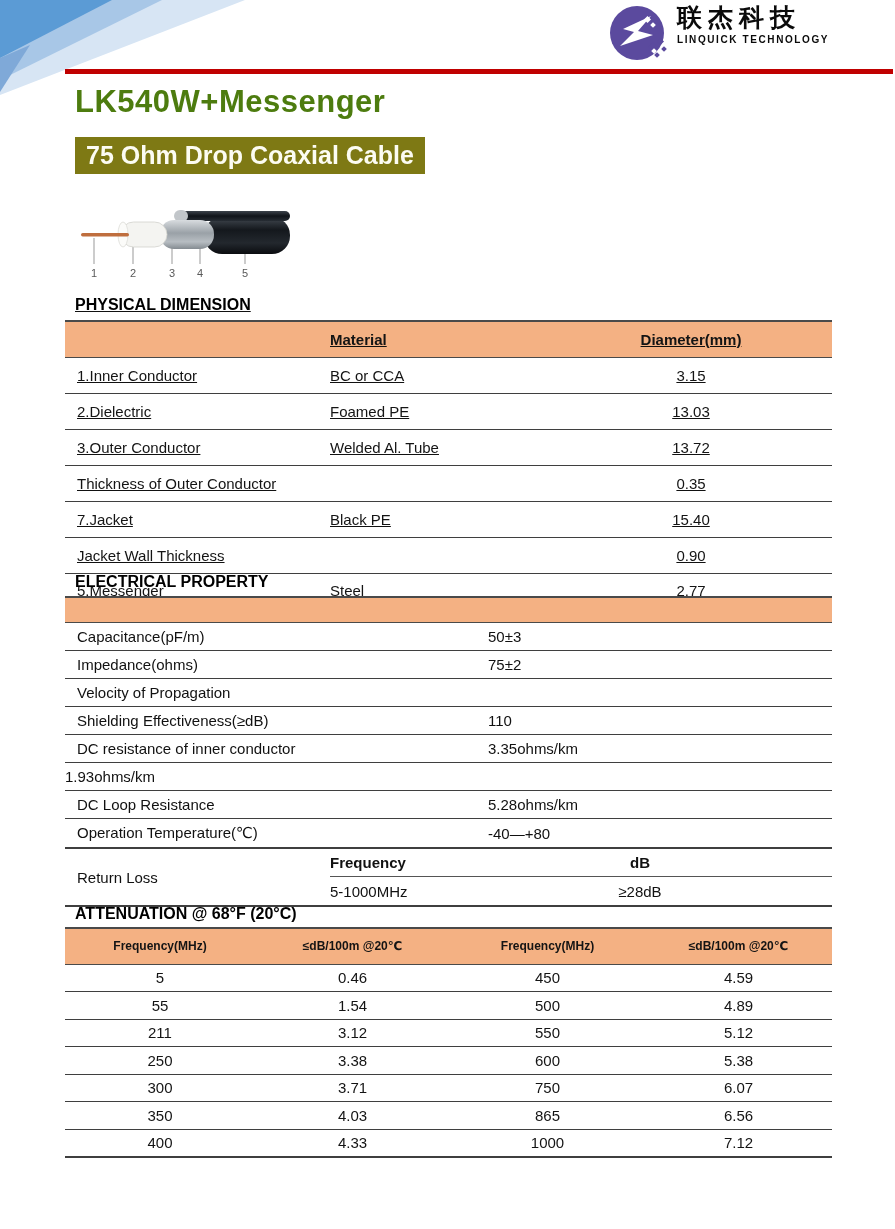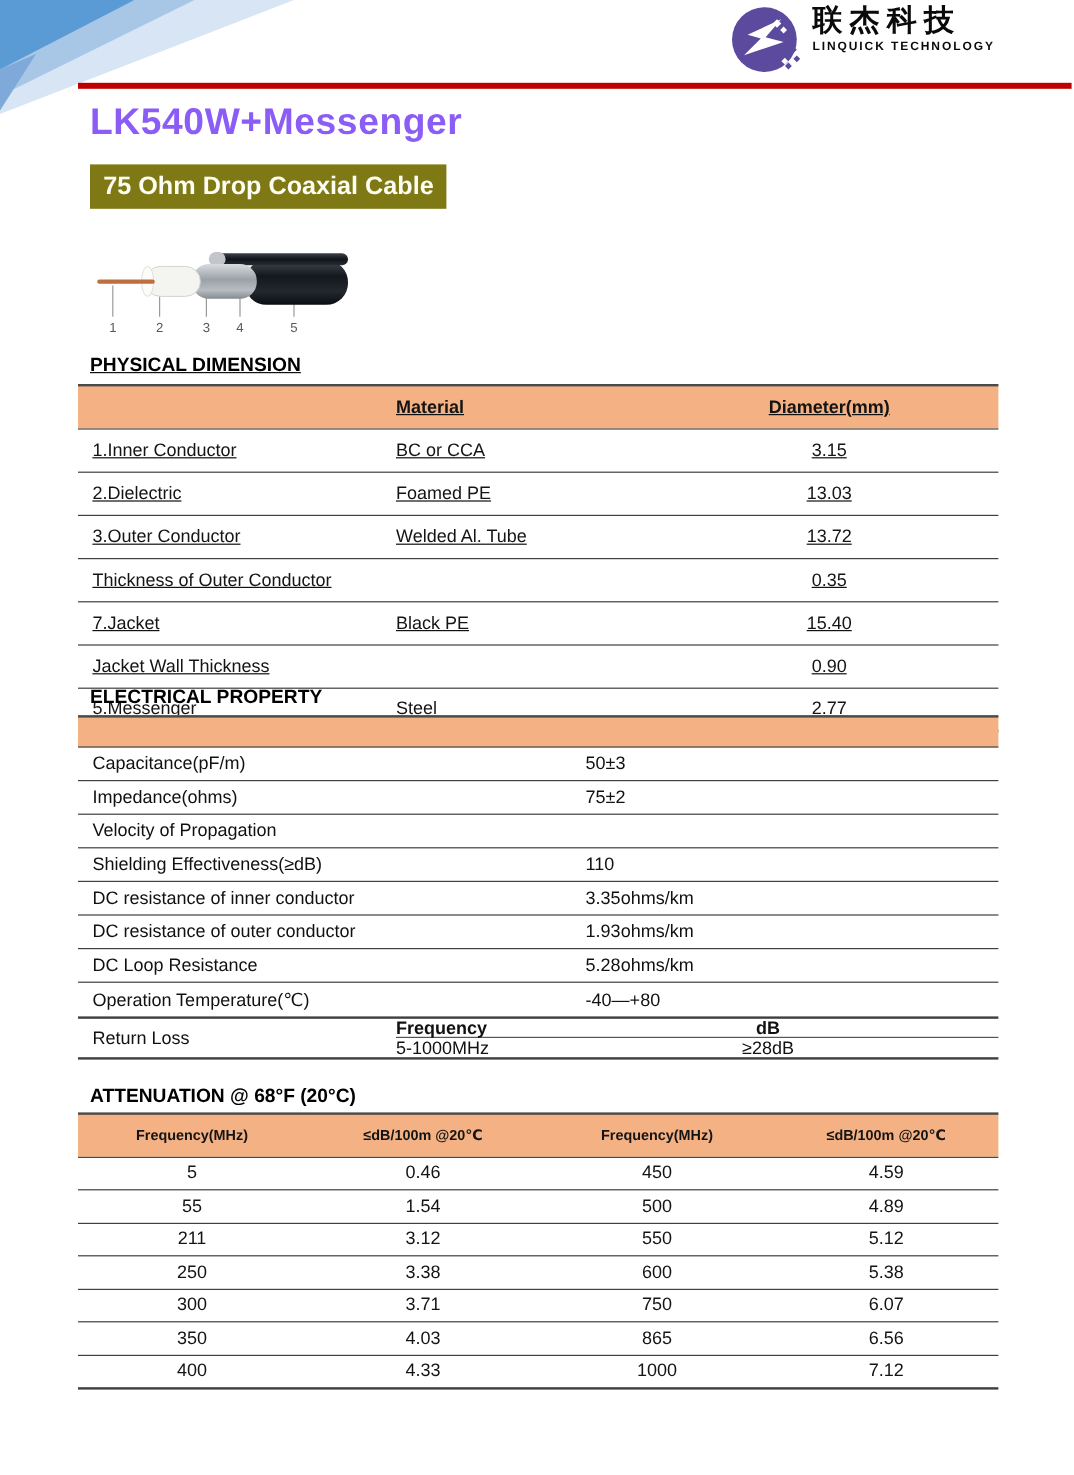--- a/index.html
+++ b/index.html
@@ -6,23 +6,23 @@
   body { background:#fff; font-family:"Liberation Sans","DejaVu Sans",sans-serif; color:#111; }
   .page { position:relative; width:895px; height:1229px; background:#fff; overflow:hidden; }
 
   
   .deco { position:absolute; top:0; left:0; }
   .logo { position:absolute; top:2px; left:608px; display:flex; gap:9px; }
   .logo-text .cn { font-size:25px; font-weight:bold; letter-spacing:6px; color:#0a0a0a; line-height:30px; white-space:nowrap; }
   .logo-text .en { font-size:10px; font-weight:bold; letter-spacing:1.6px; color:#0a0a0a; margin-top:2px; white-space:nowrap; }
   .red-rule { position:absolute; top:69px; left:65px; width:828px; height:5px; background:#C00000; }
 
-  h1.title { position:absolute; top:84px; left:75px; font-size:31px; font-weight:bold; color:#8b5cf6; letter-spacing:0.5px; }
+  h1.title { position:absolute; top:84px; left:75px; font-size:31px; font-weight:bold; color:#4d7c0f; letter-spacing:0.5px; }
   .subtitle { position:absolute; top:137px; left:75px; height:37px; line-height:37px; padding:0 11px;
-              background:#7E7914; color:#FCFCF2; font-size:21px; font-weight:bold; }
+              background:#7E7914; color:#FCFCF2; font-size:25px; font-weight:bold; }
 
   .cable-wrap { position:absolute; top:198px; left:73px; }
   .cable-num { font-size:11px; fill:#595959; font-family:"Liberation Sans","DejaVu Sans",sans-serif; }
 
   
   .section { position:absolute; left:65px; width:767px; }
   .sec-physical { top:295px;text-decoration:underline; }
   .sec-electrical { top:572px; }
   .sec-attenuation { top:904px; }
   h2.sec-h { font-size:16px; font-weight:bold; color:#000; line-height:20px; margin-left:10px; }
@@ -40,21 +40,21 @@
 
   
   .e-head { height:27px; background:#F4B183; border-top:2.5px solid #4a4a4a; border-bottom:1.8px solid #4a4a4a; }
   .erow { display:flex; align-items:center; height:28px; border-bottom:1.5px solid #3f3f3f; font-size:15px; }
   .erow:last-child { border-bottom:none; }
   .ec1 { width:423px; padding-left:12px; }
   .ec2 { flex:1; }
   .rl { display:flex; border-top:2.5px solid #3f3f3f; border-bottom:2px solid #3f3f3f; font-size:15px; }
   .rl-label { width:265px; display:flex; align-items:center; padding-left:12px; font-weight:normal; }
   .rl-right { flex:1; }
-  .rl-sub { display:grid; grid-template-columns:185px 250px 1fr; height:16px; align-items:center; }
+  .rl-sub { display:grid; grid-template-columns:185px 250px 1fr; height:28px; align-items:center; }
   .rl-sub.head { border-bottom:1.5px solid #555; font-weight:bold; }
 
   .att th { font-size:12px; }
   .att td { height:27.5px; }
 </style>
 </head>
 <body>
 
 <div class="page">
 
@@ -209,21 +209,20 @@
         </div>
         <div class="erow">
           <div class="ec1">Shielding Effectiveness(≥dB)</div>
           <div class="ec2">110</div>
         </div>
         <div class="erow">
           <div class="ec1">DC resistance of inner conductor</div>
           <div class="ec2">3.35ohms/km</div>
         </div>
         <div class="erow">
-          <div class="ec1">DC resistance of outer conductor</div>
           <div class="ec2">1.93ohms/km</div>
         </div>
         <div class="erow">
           <div class="ec1">DC Loop Resistance</div>
           <div class="ec2">5.28ohms/km</div>
         </div>
         <div class="erow">
           <div class="ec1">Operation Temperature(℃)</div>
           <div class="ec2">-40—+80</div>
         </div>

